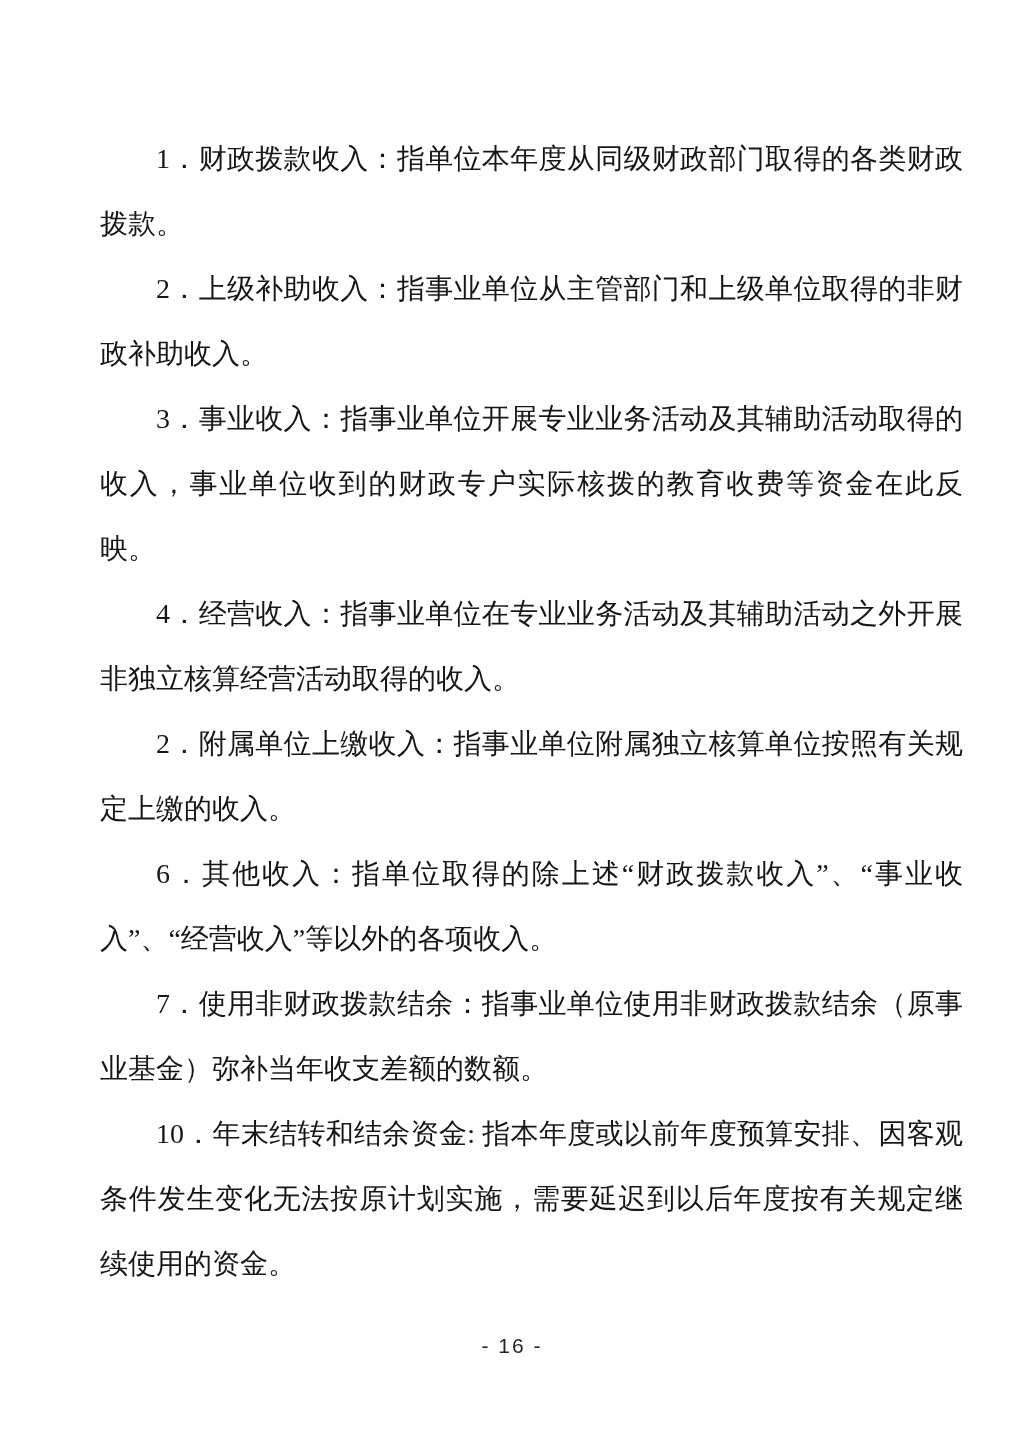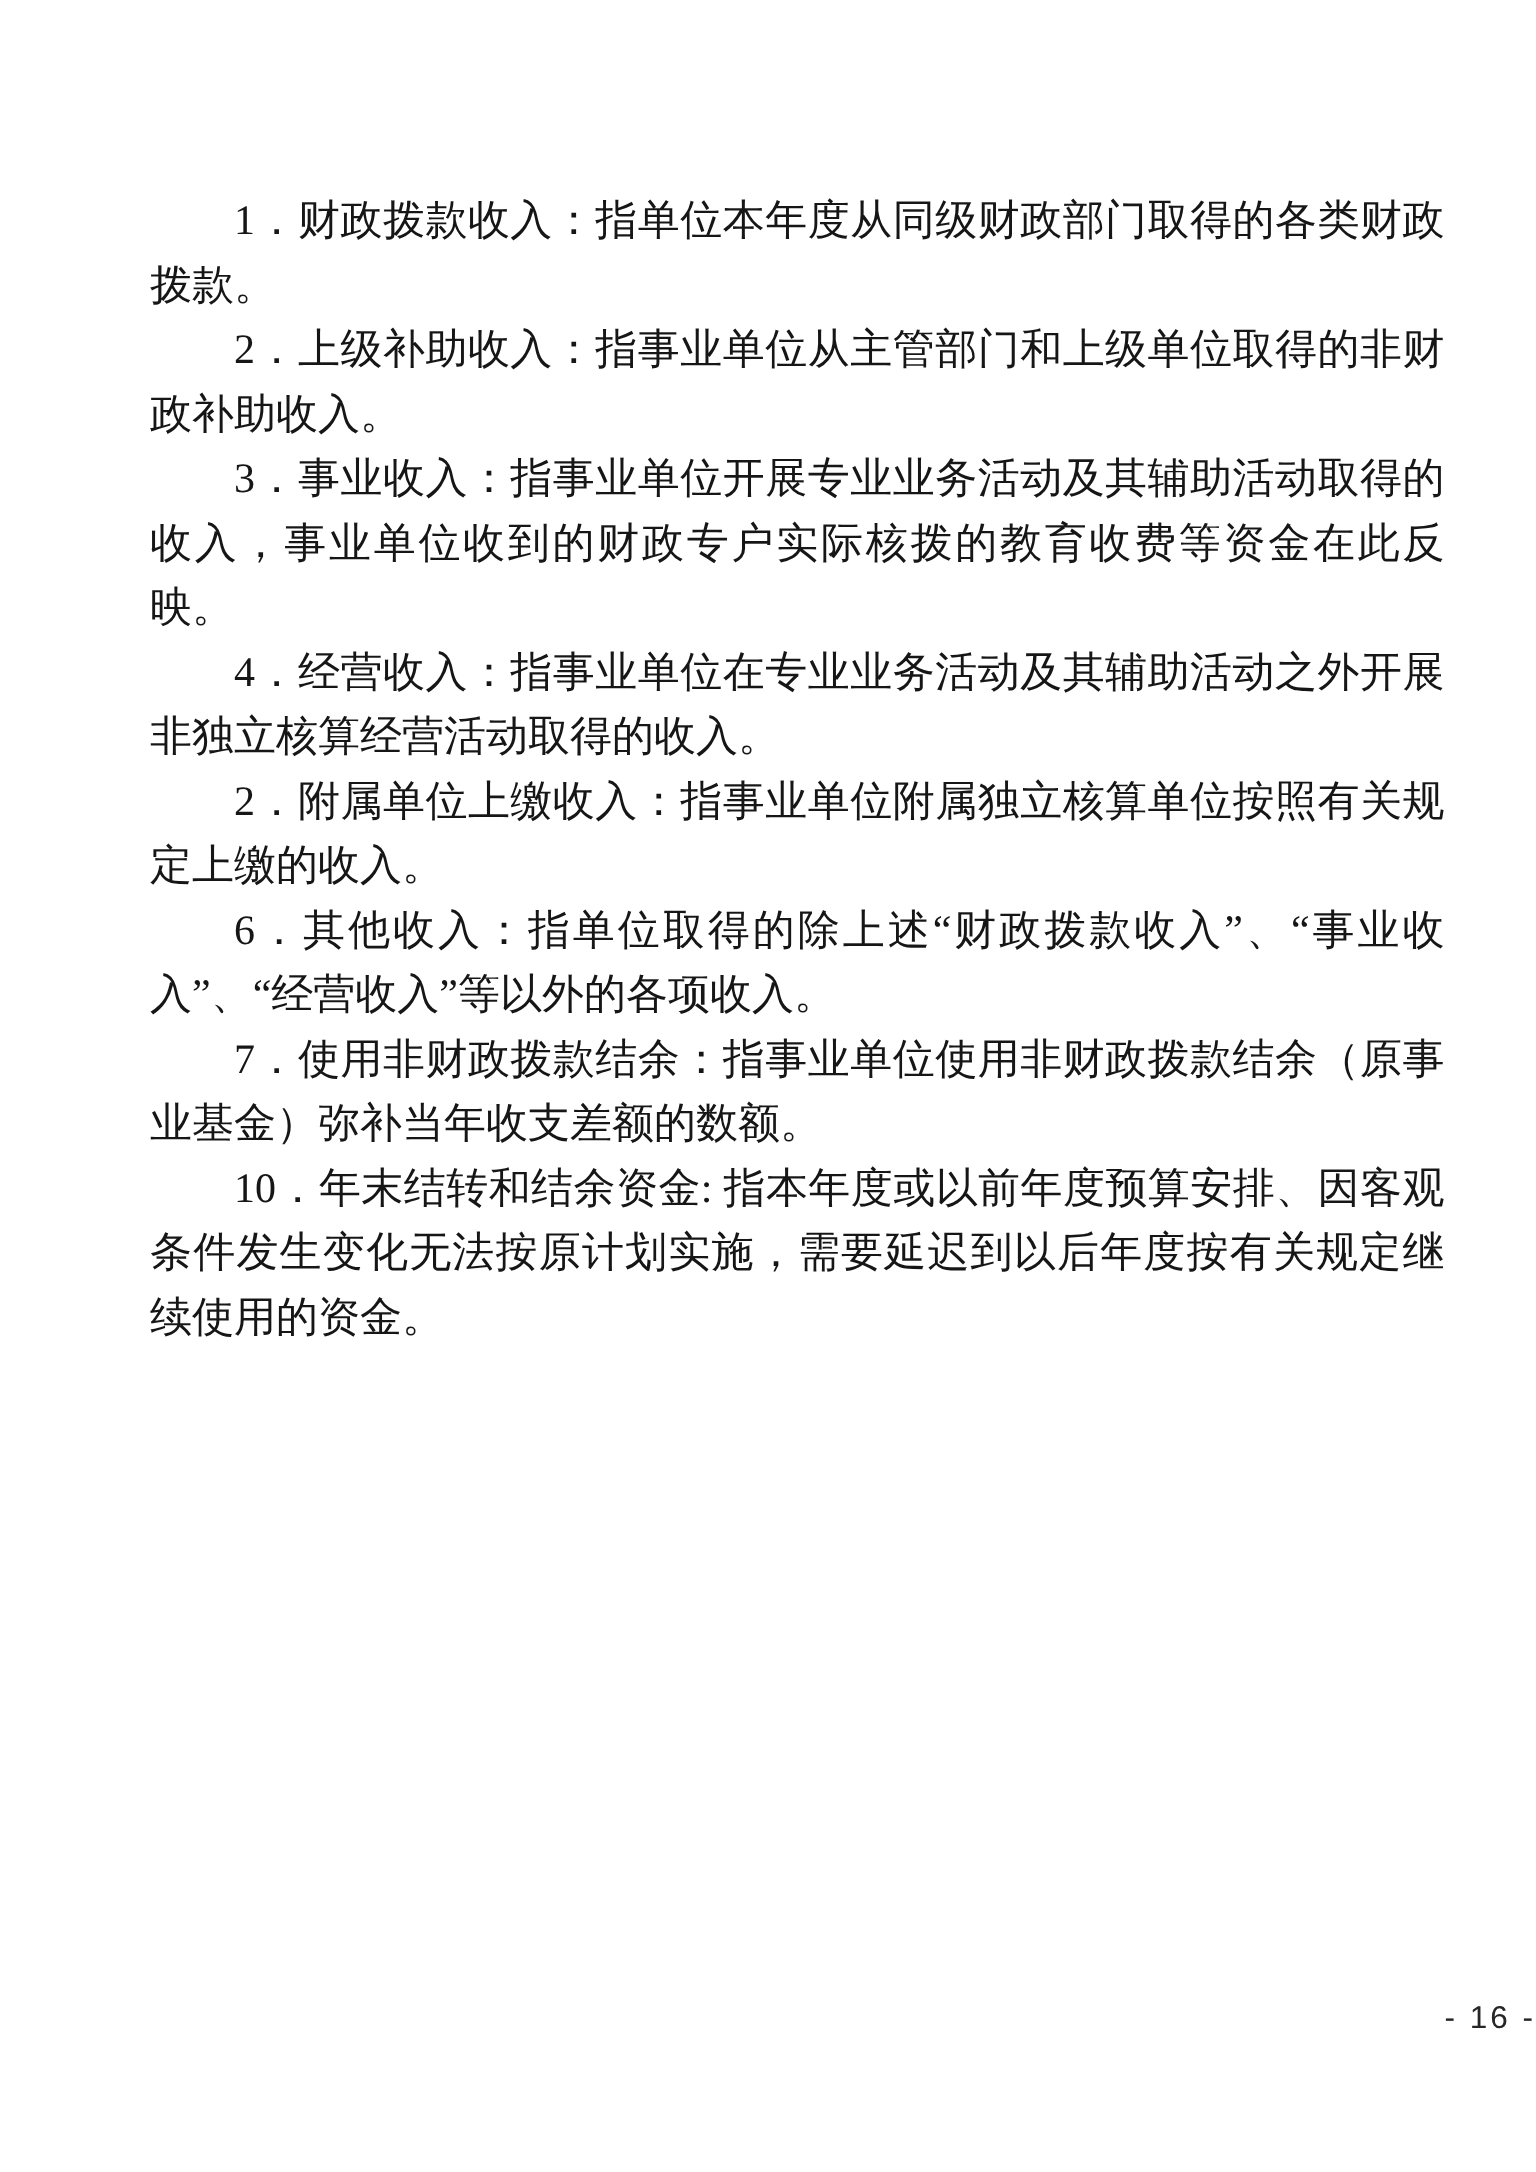--- a/index.html
+++ b/index.html
@@ -15,36 +15,36 @@
     overflow: hidden;
     margin: 0 auto;
   }
   .body-text {
     position: absolute;
     left: 100px;
     top: 126px;
     width: 863px;
     font-family: "Liberation Serif", "DejaVu Serif", serif;
     font-size: 28px;
-    line-height: 43px;
+    line-height: 65px;
     color: #161616;
     text-align: justify;
     text-justify: inter-character;
   }
   .body-text p {
     margin: 0;
     padding: 0;
     text-indent: 2em;
   }
   .footer {
     position: absolute;
     top: 1334px;
     left: 0;
     width: 100%;
-    text-align: right;
+    text-align: center;
     font-family: "Liberation Sans", "DejaVu Sans", sans-serif;
     font-size: 21px;
     letter-spacing: 2px;
     color: #262626;
   }
 </style>
 </head>
 <body>
 
 <div class="page">

